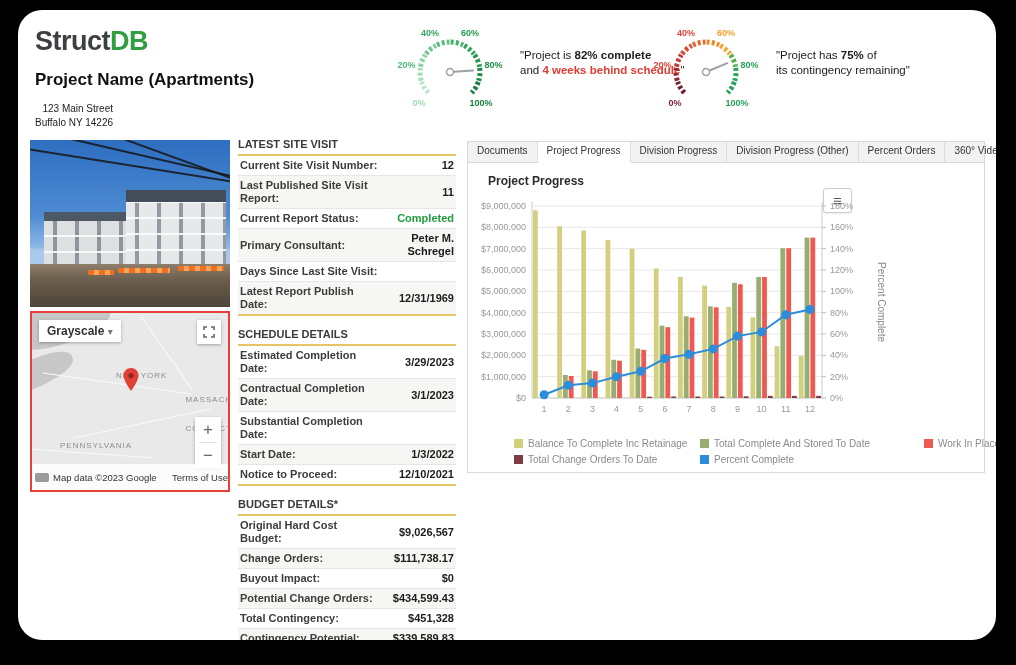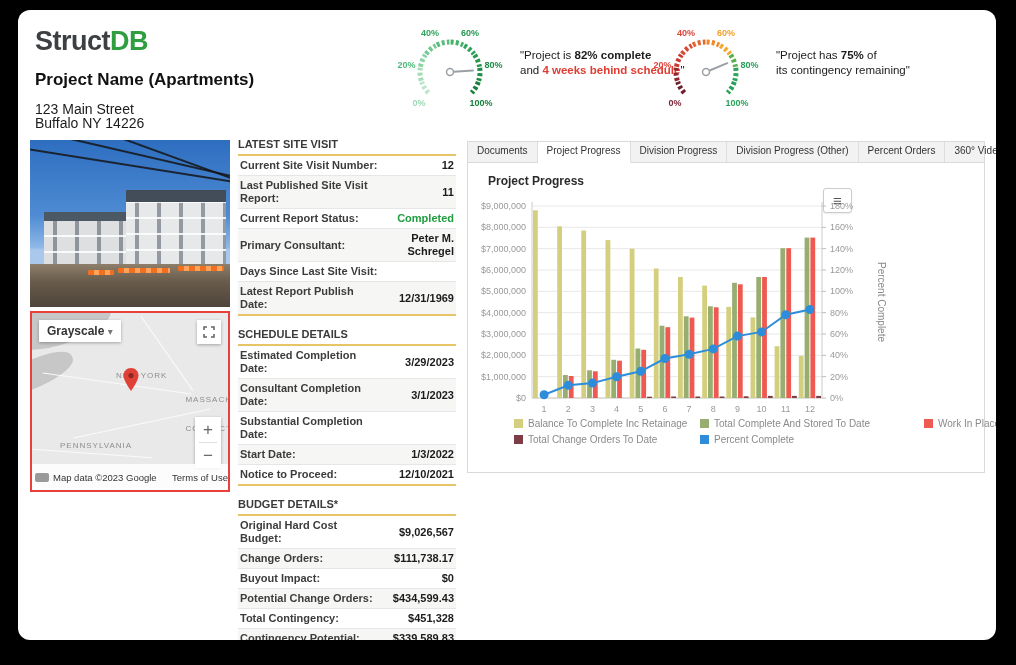--- a/index.html
+++ b/index.html
@@ -1,23 +1,23 @@
 <!DOCTYPE html>
 <html><head>
 <meta charset="utf-8">
 <style>
   html,body{margin:0;padding:0;background:#000;font-family:"Liberation Sans",sans-serif;}
   .stage{position:relative;width:1016px;height:665px;background:#000;overflow:hidden;}
-  .card{position:absolute;left:18px;top:10px;width:978px;height:630px;background:#fff;border-radius:12px;overflow:hidden;}
+  .card{position:absolute;left:18px;top:10px;width:978px;height:630px;background:#fff;border-radius:24px;overflow:hidden;}
 
   
   .brand{position:absolute;left:17px;top:16px;font-size:27px;font-weight:700;color:#3c4043;letter-spacing:-0.5px;}
   .brand .green{color:#2e9e3e;}
   .project-name{position:absolute;left:17px;top:60px;font-size:17px;font-weight:700;color:#111;margin:0;}
-  .address{position:absolute;left:17px;top:92px;font-size:14px;color:#1c1c1c;line-height:14px;}
+  .address{position:absolute;left:17px;top:92px;font-size:10px;color:#1c1c1c;line-height:14px;text-align:right;}
 
   
   .gauge-block{position:absolute;top:12px;display:flex;align-items:flex-start;}
   .gauge-block.g1{left:362px;}
   .gauge-block.g2{left:618px;}
   .gauge-box{position:relative;width:140px;height:98px;}
   .quote{margin-top:26px;font-size:11.5px;line-height:15px;color:#1c1c1c;white-space:nowrap;}
   .quote b{font-weight:700;}
   .quote .alert{color:#e03c31;font-weight:700;}
 
@@ -65,21 +65,21 @@
 
   
   .panel{position:absolute;left:449px;top:131px;width:518px;height:332px;border:1px solid #d9d9d9;box-sizing:border-box;background:#fff;}
   .tabbar{display:flex;background:#f2f2f2;border-bottom:1px solid #d9d9d9;height:20px;}
   .tab{font-size:10px;color:#333;padding:3px 9px 0 9px;border-right:1px solid #ddd;cursor:pointer;white-space:nowrap;}
   .tab.active{background:#fff;font-weight:400;border-bottom:1px solid #fff;margin-bottom:-1px;}
   .chart-title{font-size:12px;font-weight:700;color:#2b2b2b;margin:11px 0 0 20px;}
   .chart-menu{position:absolute;right:132px;top:46px;width:27px;height:23px;border:1px solid #ccc;border-radius:3px;background:#fff;
     display:flex;align-items:center;justify-content:center;font-size:15px;color:#555;cursor:pointer;box-shadow:0 1px 2px rgba(0,0,0,.08);}
   #progress-chart-svg{position:absolute;left:6px;top:54px;}
-  .legend{position:absolute;left:46px;top:276px;display:grid;grid-template-columns:178px 216px auto;row-gap:5px;column-gap:8px;}
+  .legend{position:absolute;left:46px;top:296px;display:grid;grid-template-columns:178px 216px auto;row-gap:5px;column-gap:8px;}
   .legend-item{display:flex;align-items:center;font-size:10px;color:#8a8a8a;cursor:pointer;white-space:nowrap;}
   .legend-swatch{width:9px;height:9px;margin-right:5px;flex:0 0 9px;}
 </style>
 </head>
 <body>
 
 <div class="stage">
   <div class="card">
 
     <div class="brand">
@@ -231,21 +231,21 @@
           </div>
       </div>
       <div class="section">
         <div class="sec-title">SCHEDULE DETAILS</div>
         <div class="sec-rows">
             <div class="trow">
               <span class="tlabel">Estimated Completion Date:</span>
               <span class="tvalue">3/29/2023</span>
             </div>
             <div class="trow alt">
-              <span class="tlabel">Consultant Completion Date:</span>
+              <span class="tlabel">Contractual Completion Date:</span>
               <span class="tvalue">3/1/2023</span>
             </div>
             <div class="trow">
               <span class="tlabel">Substantial Completion Date:</span>
               <span class="tvalue"></span>
             </div>
             <div class="trow alt">
               <span class="tlabel">Start Date:</span>
               <span class="tvalue">1/3/2022</span>
             </div>

